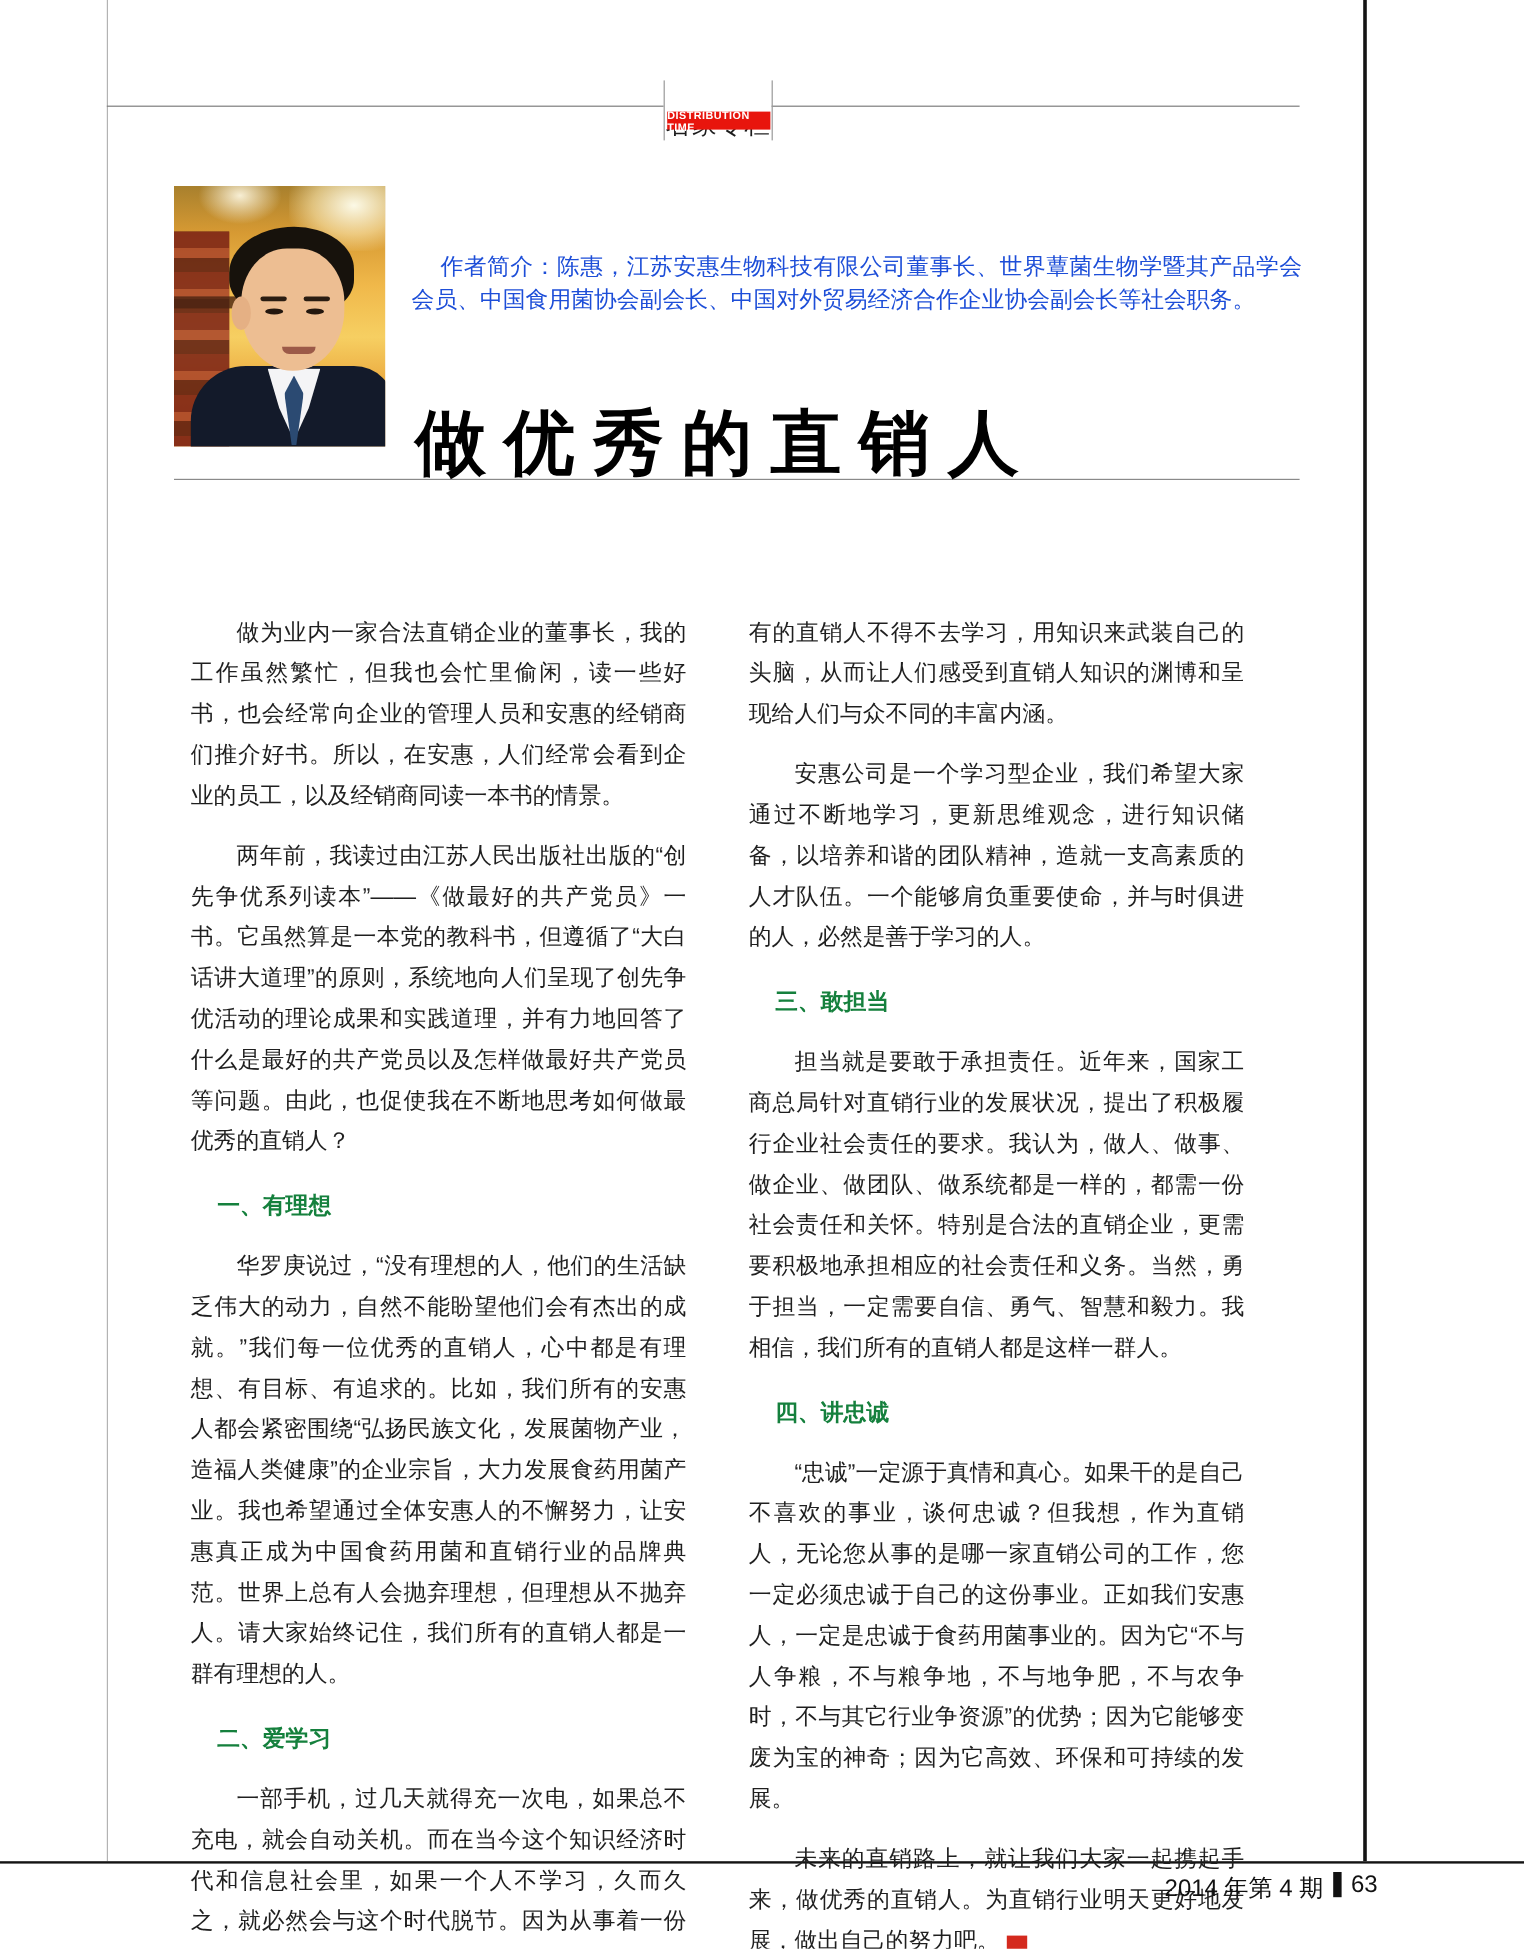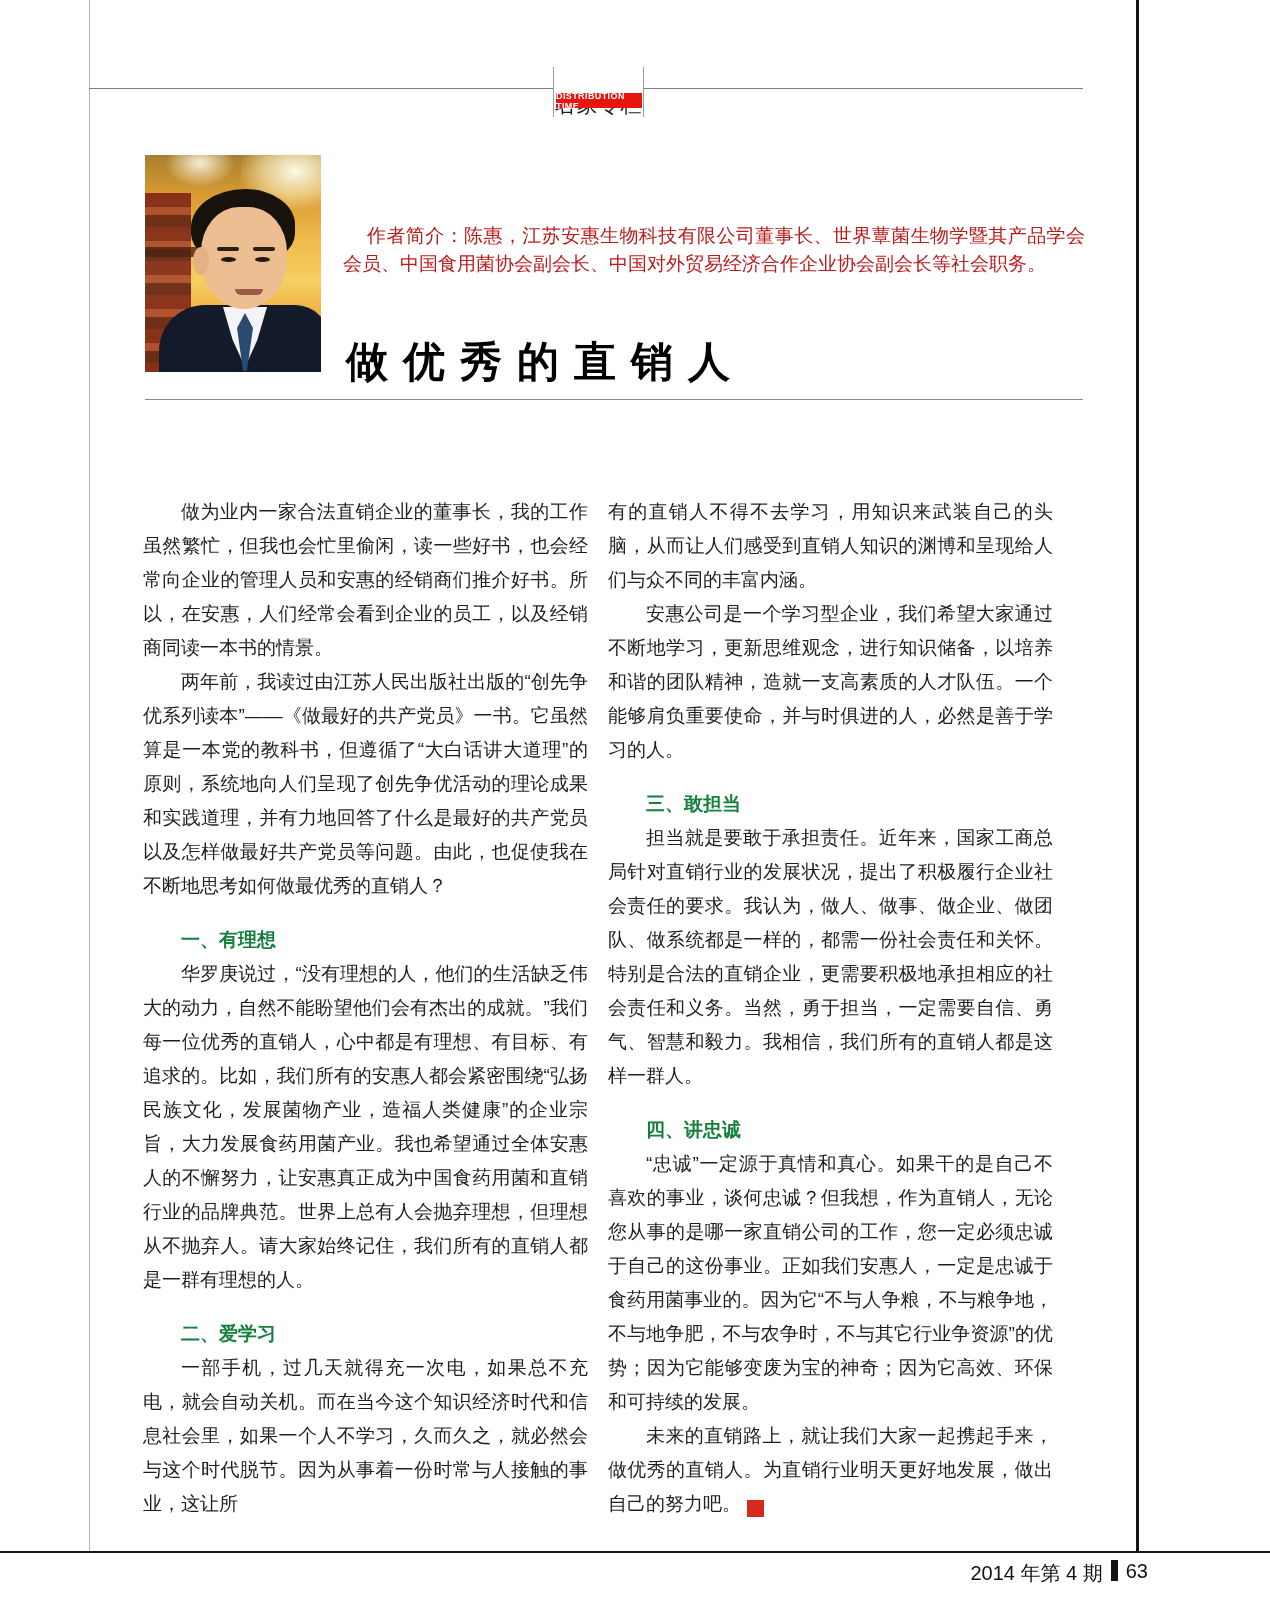--- a/index.html
+++ b/index.html
@@ -57,40 +57,40 @@
   .photo .eye2{position:absolute;left:110px;top:102px;width:15px;height:5px;border-radius:50%;background:#23170e;}
   .photo .mouth{position:absolute;left:90px;top:134px;width:28px;height:6px;border-radius:0 0 14px 14px;background:#9c5a48;}
   .photo .suit{position:absolute;left:14px;top:150px;width:170px;height:70px;border-radius:46px 34px 0 0;background:#131a2a;}
   .photo .shirt{position:absolute;left:78px;top:152px;width:44px;height:60px;background:#f4f4f6;
     clip-path:polygon(0 0,100% 0,78% 55%,50% 100%,22% 55%);}
   .photo .tie{position:absolute;left:92px;top:158px;width:16px;height:58px;background:#2b4a72;
     clip-path:polygon(50% 0,100% 26%,62% 100%,38% 100%,0 26%);}
 
   
   .intro{
-    position:absolute;left:343px;top:203px;width:742px;
+    position:absolute;left:343px;top:190px;width:742px;
     font-family:"Liberation Serif","DejaVu Serif",serif;
-    font-size:19px;line-height:28px;color:#b91c1c;
+    font-size:19px;line-height:28px;color:#1d4ed8;
     text-align:justify;text-indent:24px;
   }
   .article-title{
     position:absolute;left:346px;top:306px;
-    font-size:42px;font-weight:bold;color:#000;letter-spacing:15px;line-height:56px;
-    font-family:Liberation Serif, serif;
+    font-size:59px;font-weight:bold;color:#000;letter-spacing:15px;line-height:56px;
+    font-family:Liberation Mono, monospace;
   }
 
   
   .col{
     position:absolute;top:495px;width:445px;
     font-size:19px;line-height:34px;color:#1f1f1f;
     text-align:justify;text-justify:inter-ideograph;
   }
   .col.left{left:143px;}
   .col.right{left:608px;}
-  .body-para{margin:0;text-indent:38px;}
+  .body-para{margin:16px;text-indent:38px;}
   .body-para.no-indent{text-indent:0;}
   .sec-heading{margin:20px 0 0 0;font-size:19px;line-height:34px;font-weight:bold;text-indent:38px;color:#15803d;}
   .end-mark{
     display:inline-block;width:17px;height:17px;margin-left:6px;vertical-align:-2px;
     color:#fff;font-size:12px;line-height:17px;text-align:center;font-weight:bold;
   }
 
   
   .footer{
     position:absolute;top:1560px;right:122px;height:26px;

